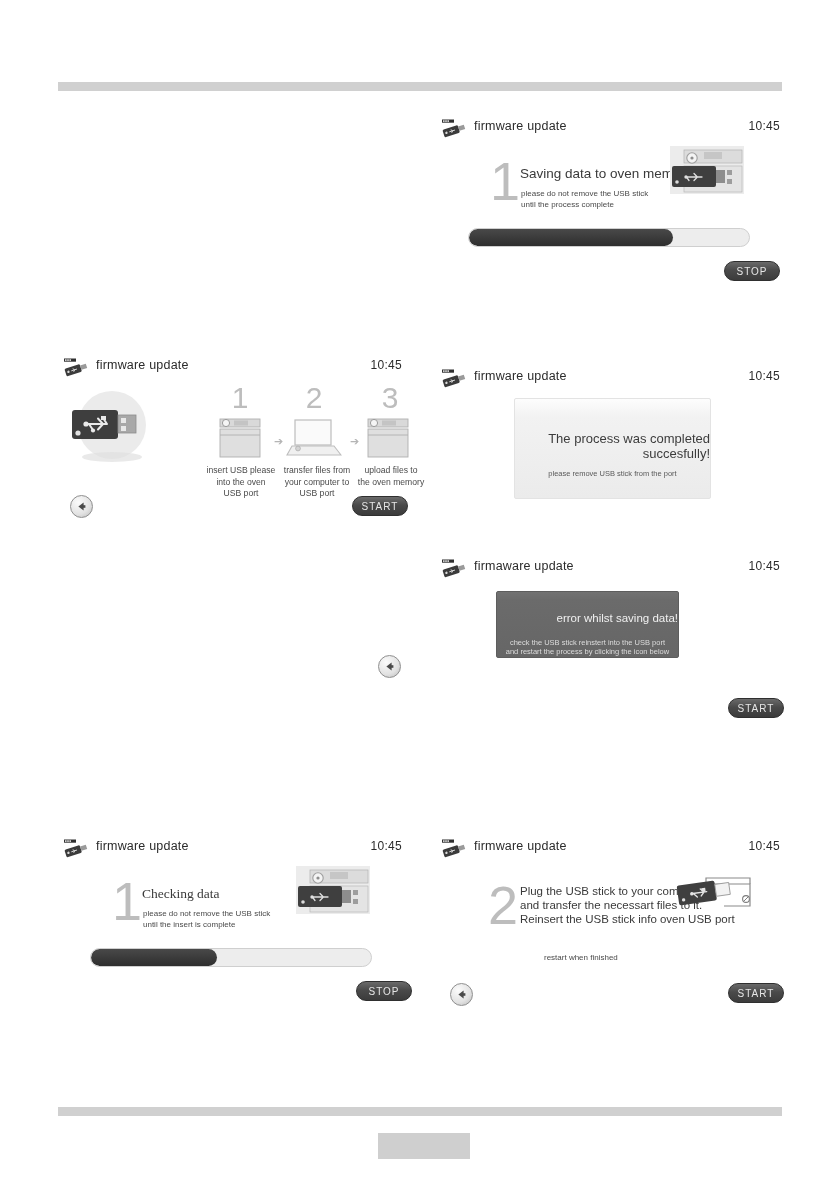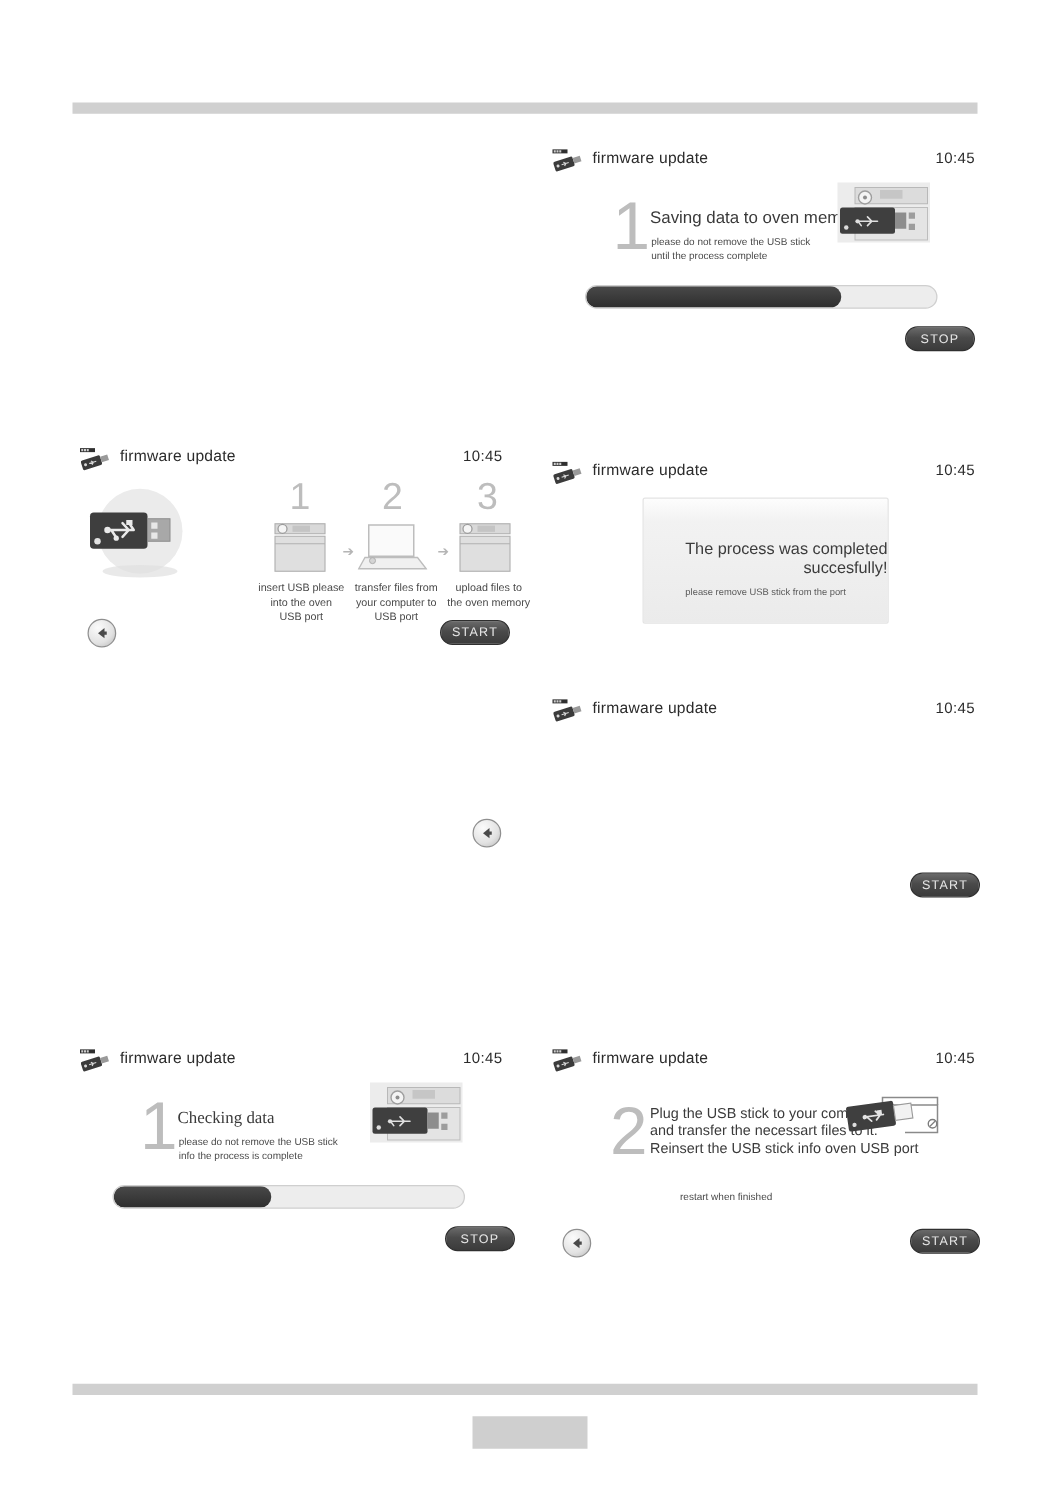--- a/index.html
+++ b/index.html
@@ -327,20 +327,25 @@
             <rect x="19" y="9.6" width="6" height="4.6" fill="#9a9a9a"></rect>
             <circle cx="6" cy="12" r="1.2" fill="#d8d8d8"></circle>
             <path d="M9 12h6M11 10.4l1.6 1.6-1.6 1.6" stroke="#d8d8d8" stroke-width="0.9" fill="none"></path>
           </g>
         </svg>
       </span>
       <span class="panel-title">firmaware update</span>
       <span class="panel-clock">10:45</span>
     </div>
 
+    <div class="msg-box dark" style="left:56px; top:33px; width:183px; height:67px;">
+      <span class="msg-title on-dark" style="top:20px; font-size:11.5px;">error whilst saving data!</span>
+      <span class="msg-sub on-dark" style="top:45px;">check the USB stick reinstert into the USB port</span>
+      <span class="msg-sub on-dark" style="top:54px;">and restart the process by clicking the icon below</span>
+    </div>
 
     <div class="pill" style="left:288px; top:140px;">START</div>
   </div>
 
   <div class="circ-btn" style="left:378px; top:655px;">
     <span>
       <svg width="13" height="13" viewBox="0 0 13 13">
         <path d="M8.6 2.4 L3.4 6.5 L8.6 10.6 Z" fill="#4a4a4a"></path>
         <rect x="7.4" y="5.2" width="3" height="2.6" fill="#4a4a4a"></rect>
       </svg>
@@ -365,21 +370,21 @@
         </svg>
       </span>
       <span class="panel-title">firmware update</span>
       <span class="panel-clock">10:45</span>
     </div>
 
     <span class="big-num" style="left:50px; top:40px;">1</span>
 
     <span class="head-line" style="left:80px; top:48px;font-family:Liberation Serif, serif;">Checking data</span>
     <span class="sub-line" style="left:81px; top:70px;">please do not remove the USB stick</span>
-    <span class="sub-line" style="left:81px; top:81px;">info the process is complete</span>
+    <span class="sub-line" style="left:81px; top:81px;">until the insert is complete</span>
 
     <span class="oven-usb" style="left:222px; top:22px;">
       <svg width="90" height="62" viewBox="0 0 90 62">
         <rect x="12" y="6" width="74" height="48" fill="#ececec"></rect>
         <rect x="26" y="10" width="58" height="13" fill="#dcdcdc" stroke="#b8b8b8" stroke-width="0.8"></rect>
         <rect x="46" y="12" width="18" height="7" fill="#c6c6c6"></rect>
         <circle cx="34" cy="18" r="5.2" fill="#f4f4f4" stroke="#9e9e9e" stroke-width="1.1"></circle>
         <circle cx="34" cy="18" r="1.6" fill="#8c8c8c"></circle>
         <rect x="26" y="26" width="58" height="26" fill="#e4e4e4" stroke="#bdbdbd" stroke-width="0.8"></rect>
         <rect x="69" y="30" width="5" height="5" fill="#9d9d9d"></rect>

